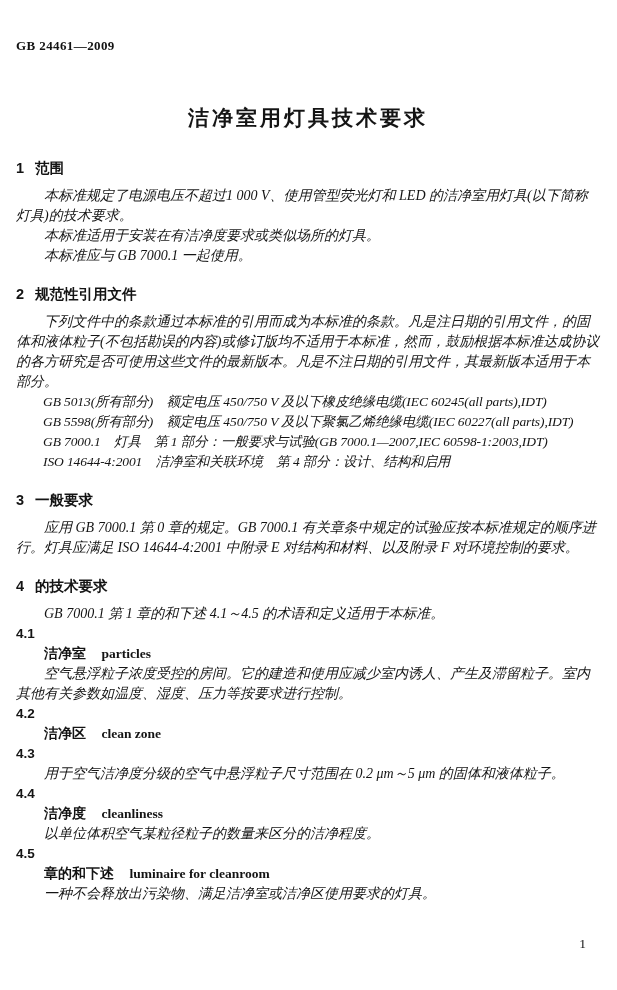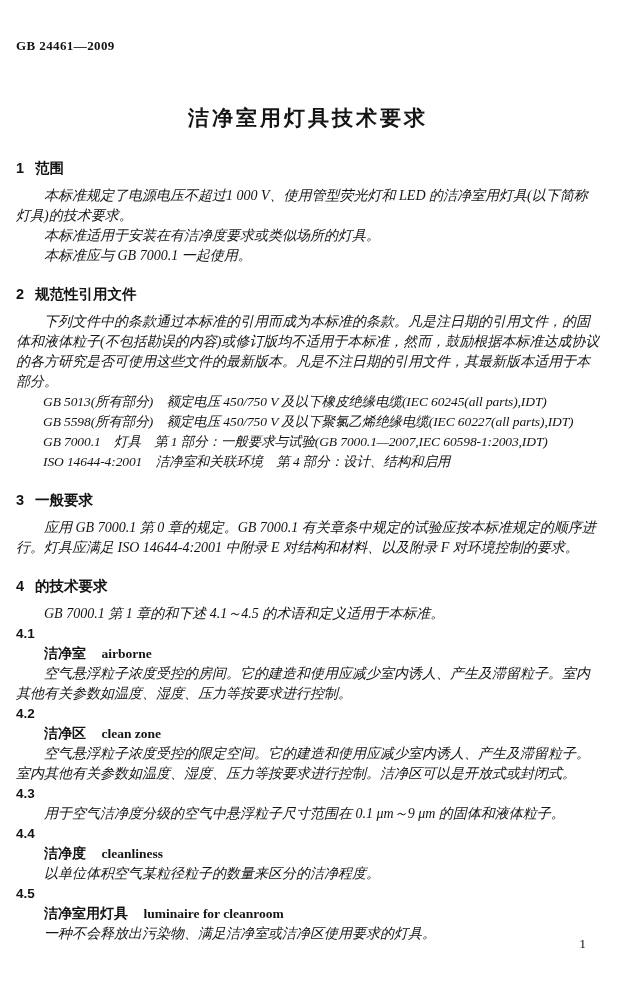--- a/index.html
+++ b/index.html
@@ -109,52 +109,51 @@
     <div class="sec-heading">
       <span>4</span>
       <span>的技术要求</span>
     </div>
     <p>GB 7000.1 第 1 章的和下述 4.1～4.5 的术语和定义适用于本标准。</p>
 
     <div class="term">
       <div class="term-num">4.1</div>
       <div class="term-name">
         <span class="zh">洁净室</span>
-        <span class="en">airborne</span>
+        <span class="en">particles</span>
       </div>
       <p>空气悬浮粒子浓度受控的房间。它的建造和使用应减少室内诱人、产生及滞留粒子。室内其他有关参数如温度、湿度、压力等按要求进行控制。</p>
     </div>
 
     <div class="term">
       <div class="term-num">4.2</div>
       <div class="term-name">
         <span class="zh">洁净区</span>
         <span class="en">clean zone</span>
       </div>
-      <p>空气悬浮粒子浓度受控的限定空间。它的建造和使用应减少室内诱人、产生及滞留粒子。室内其他有关参数如温度、湿度、压力等按要求进行控制。洁净区可以是开放式或封闭式。</p>
     </div>
 
     <div class="term">
       <div class="term-num">4.3</div>
-      <p>用于空气洁净度分级的空气中悬浮粒子尺寸范围在 0.1 μm～9 μm 的固体和液体粒子。</p>
+      <p>用于空气洁净度分级的空气中悬浮粒子尺寸范围在 0.2 μm～5 μm 的固体和液体粒子。</p>
     </div>
 
     <div class="term">
       <div class="term-num">4.4</div>
       <div class="term-name">
         <span class="zh">洁净度</span>
         <span class="en">cleanliness</span>
       </div>
       <p>以单位体积空气某粒径粒子的数量来区分的洁净程度。</p>
     </div>
 
     <div class="term">
       <div class="term-num">4.5</div>
       <div class="term-name">
-        <span class="zh">洁净室用灯具</span>
+        <span class="zh">章的和下述</span>
         <span class="en">luminaire for cleanroom</span>
       </div>
       <p>一种不会释放出污染物、满足洁净室或洁净区使用要求的灯具。</p>
     </div>
 
   </div>
 
   <div class="page-number">1</div>
 
 </div>

